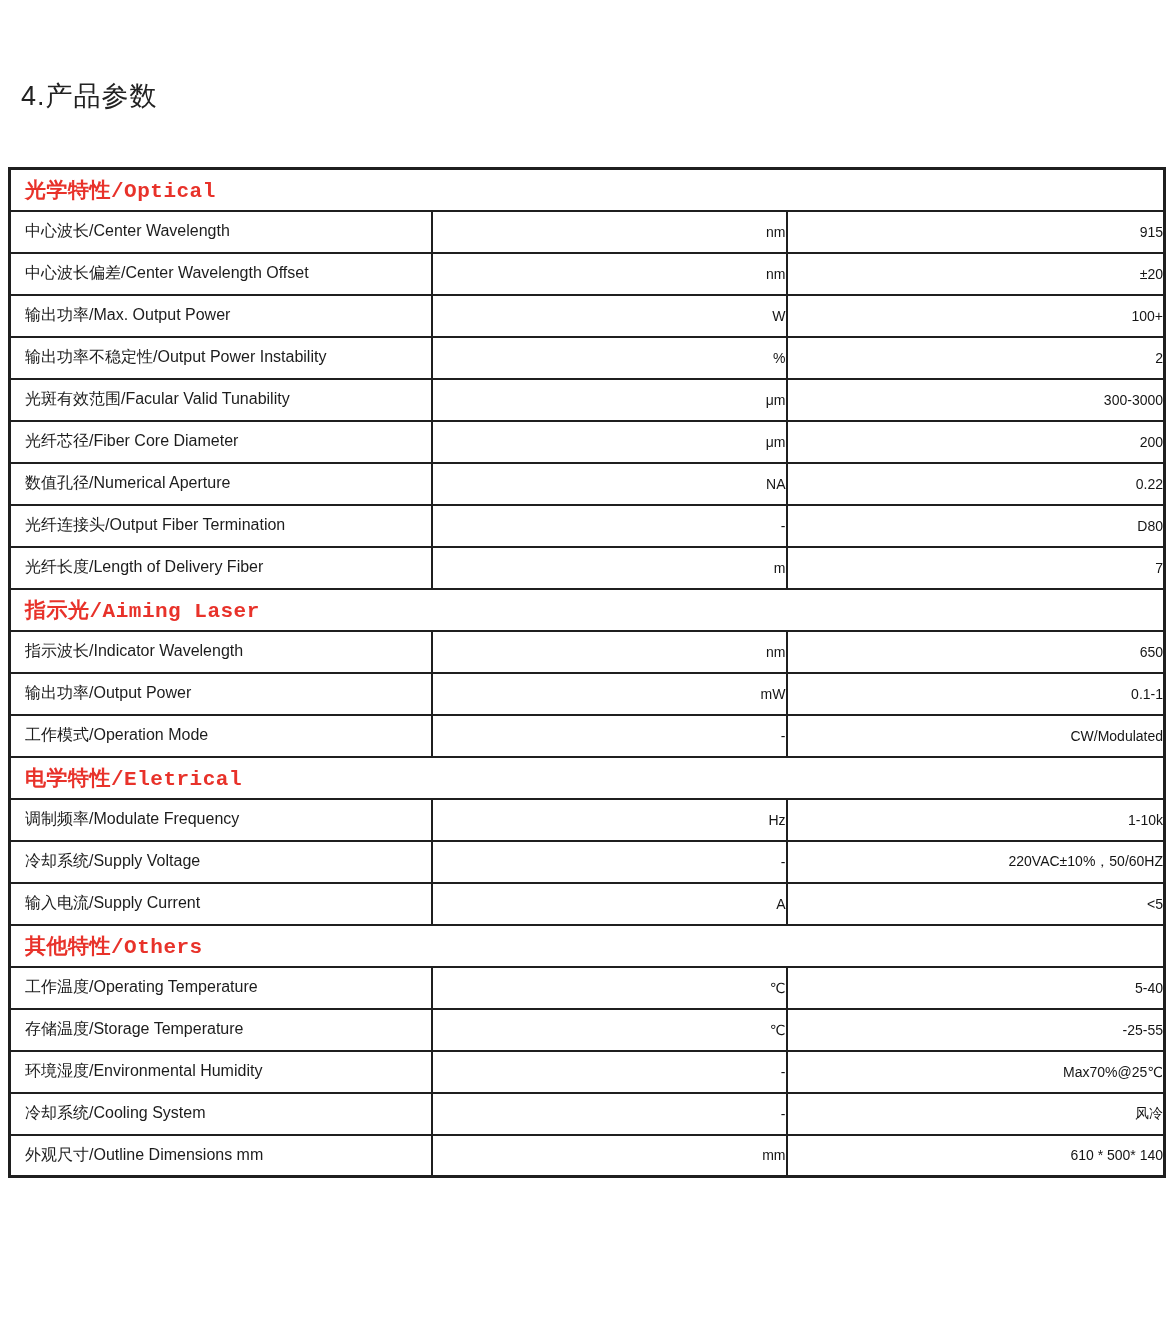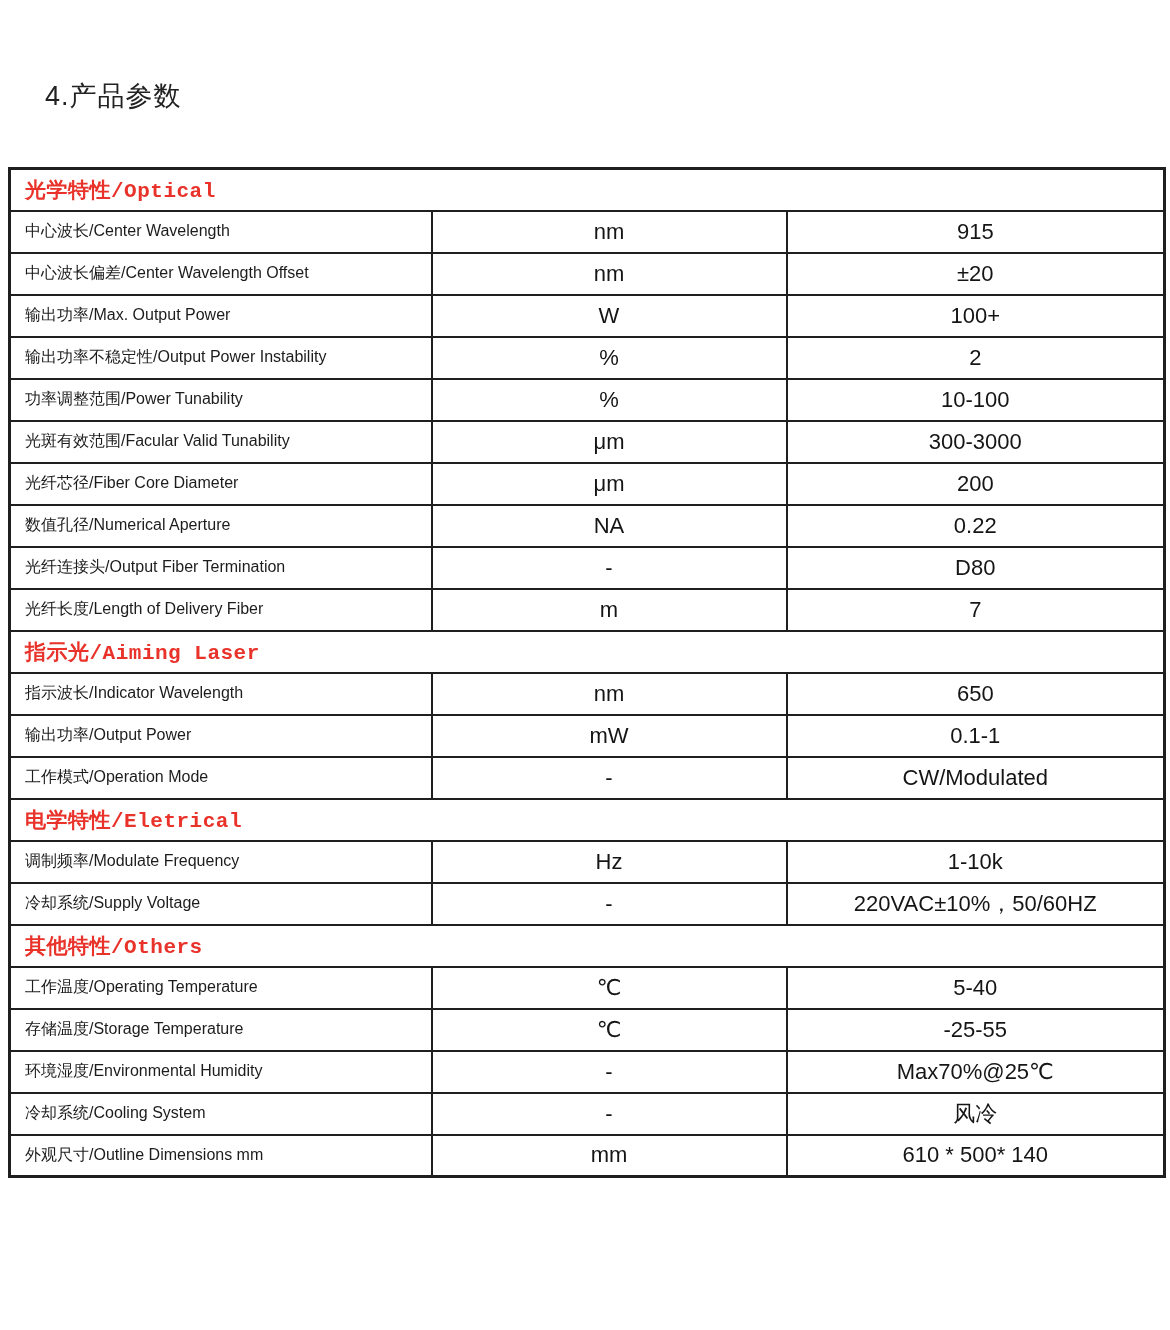--- a/index.html
+++ b/index.html
@@ -22,21 +22,20 @@
     overflow:hidden;
   }
   .doc-title{
     position:absolute;
     left:21px;
     top:78px;
     font-size:27px;
     font-weight:500;
     letter-spacing:1px;
     color:#222;
-    margin-left:24px;
   }
   table.spec-table{
     position:absolute;
     left:8px;
     top:167px;
     width:1155px;
     border-collapse:collapse;
     table-layout:fixed;
     border:3px solid var(--border);
   }
@@ -55,22 +54,22 @@
     letter-spacing:0.5px;
     font-family:Liberation Mono, monospace;
   }
   td.param-label{
     font-size:16px;
     padding-left:14px;
     color:var(--text);
   }
   td.param-unit,
   td.param-value{
-    text-align:center;
-    font-size:22px;
+    text-align:right;
+    font-size:14px;
     color:#151515;
   }
 </style>
 </head>
 <body>
 
 <div class="page">
 
   <div class="doc-title">4.产品参数</div>
 
@@ -98,25 +97,20 @@
           <td class="param-label">输出功率/Max. Output Power</td>
           <td class="param-unit">W</td>
           <td class="param-value">100+</td>
         </tr>
         <tr>
           <td class="param-label">输出功率不稳定性/Output Power Instability</td>
           <td class="param-unit">%</td>
           <td class="param-value">2</td>
         </tr>
         <tr>
-          <td class="param-label">功率调整范围/Power Tunability</td>
-          <td class="param-unit">%</td>
-          <td class="param-value">10-100</td>
-        </tr>
-        <tr>
           <td class="param-label">光斑有效范围/Facular Valid Tunability</td>
           <td class="param-unit">μm</td>
           <td class="param-value">300-3000</td>
         </tr>
         <tr>
           <td class="param-label">光纤芯径/Fiber Core Diameter</td>
           <td class="param-unit">μm</td>
           <td class="param-value">200</td>
         </tr>
         <tr>
@@ -159,20 +153,25 @@
           <td class="param-label">调制频率/Modulate Frequency</td>
           <td class="param-unit">Hz</td>
           <td class="param-value">1-10k</td>
         </tr>
         <tr>
           <td class="param-label">冷却系统/Supply Voltage</td>
           <td class="param-unit">-</td>
           <td class="param-value">220VAC±10%，50/60HZ</td>
         </tr>
         <tr>
+          <td class="param-label">输入电流/Supply Current</td>
+          <td class="param-unit">A</td>
+          <td class="param-value">&lt;5</td>
+        </tr>
+        <tr>
           <td class="section-header" colspan="3">其他特性/Others</td>
         </tr>
         <tr>
           <td class="param-label">工作温度/Operating Temperature</td>
           <td class="param-unit">℃</td>
           <td class="param-value">5-40</td>
         </tr>
         <tr>
           <td class="param-label">存储温度/Storage Temperature</td>
           <td class="param-unit">℃</td>

